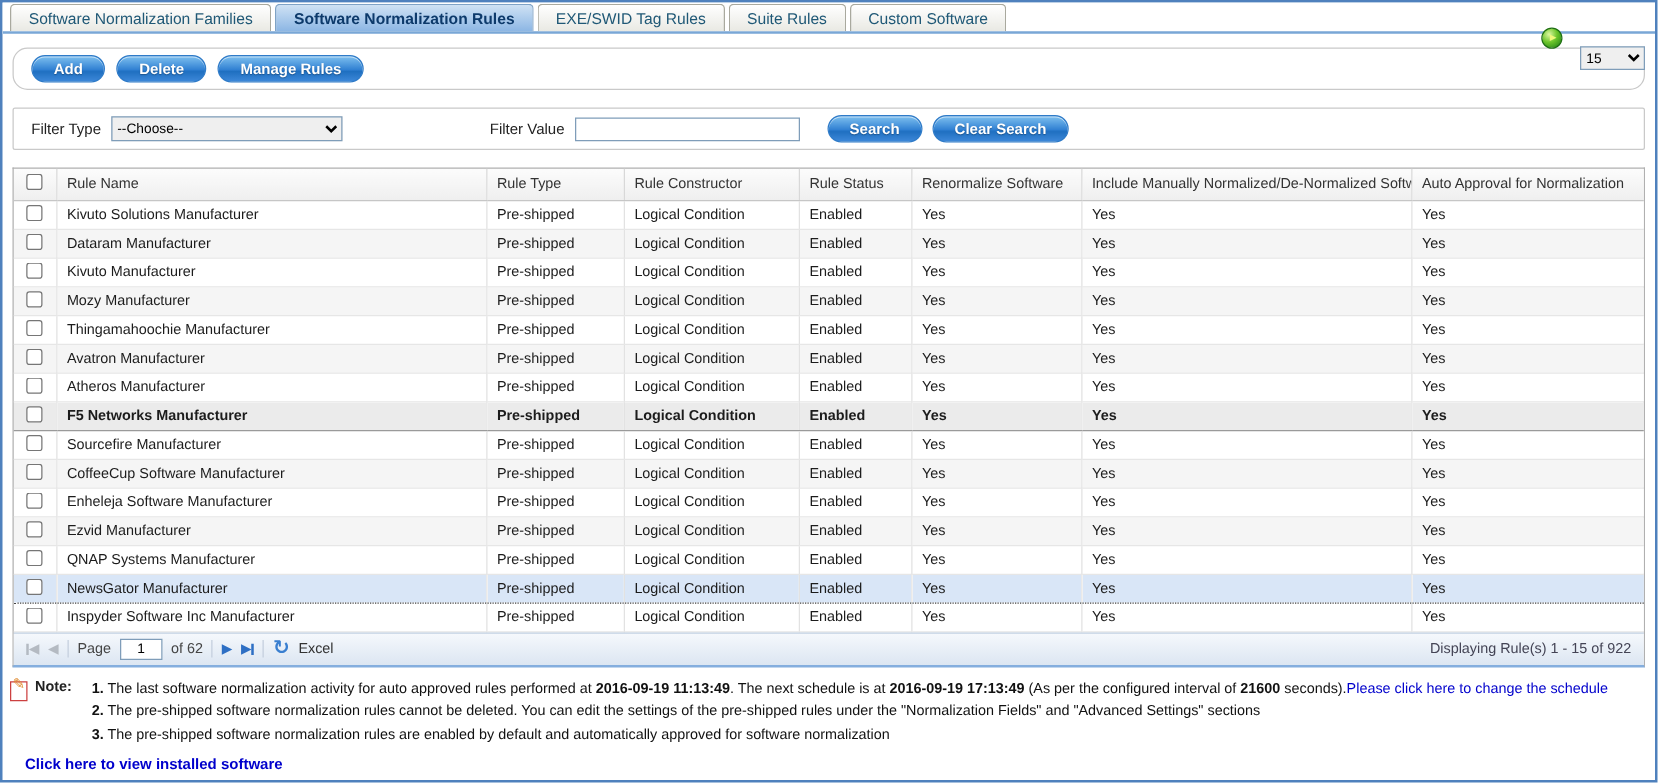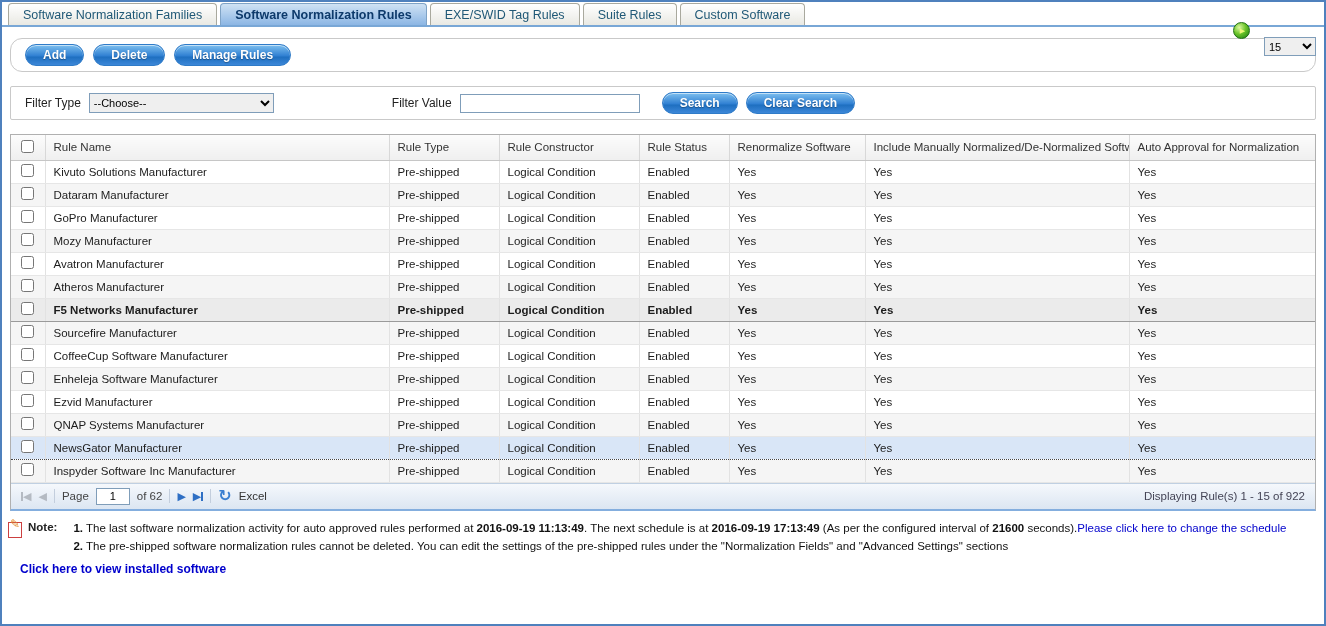--- a/index.html
+++ b/index.html
@@ -156,31 +156,41 @@
       <td>Dataram Manufacturer</td>
       <td>Pre-shipped</td>
       <td>Logical Condition</td>
       <td>Enabled</td>
       <td>Yes</td>
       <td>Yes</td>
       <td>Yes</td>
     </tr>
         <tr class="state-normal">
       <td class="cb"><input type="checkbox" style=""></td>
-      <td>GoPro Manufacturer</td>
+      <td>Kivuto Manufacturer</td>
       <td>Pre-shipped</td>
       <td>Logical Condition</td>
       <td>Enabled</td>
       <td>Yes</td>
       <td>Yes</td>
       <td>Yes</td>
     </tr>
         <tr class="state-normal">
       <td class="cb"><input type="checkbox" style=""></td>
       <td>Mozy Manufacturer</td>
+      <td>Pre-shipped</td>
+      <td>Logical Condition</td>
+      <td>Enabled</td>
+      <td>Yes</td>
+      <td>Yes</td>
+      <td>Yes</td>
+    </tr>
+        <tr class="state-normal">
+      <td class="cb"><input type="checkbox" style=""></td>
+      <td>Thingamahoochie Manufacturer</td>
       <td>Pre-shipped</td>
       <td>Logical Condition</td>
       <td>Enabled</td>
       <td>Yes</td>
       <td>Yes</td>
       <td>Yes</td>
     </tr>
         <tr class="state-normal">
       <td class="cb"><input type="checkbox" style=""></td>
       <td>Avatron Manufacturer</td>
@@ -303,16 +313,17 @@
 
 <div class="notes">
   <div class="notes-flex">
     <span class="note-icon">
         <i>✎</i>
       </span>
     <span class="note-label">Note:</span>
     <div id="notes-list">
         <div class="note-line"><span class="note-num">1.</span><span>The last software normalization activity for auto approved rules performed at </span><span style="font-weight: bold;">2016-09-19 11:13:49</span><span>. The next schedule is at </span><span style="font-weight: bold;">2016-09-19 17:13:49</span><span> (As per the configured interval of </span><span style="font-weight: bold;">21600</span><span> seconds).</span><a href="#" class="note-link">Please click here to change the schedule</a></div>
         <div class="note-line"><span class="note-num">2.</span><span>The pre-shipped software normalization rules cannot be deleted. You can edit the settings of the pre-shipped rules under the "Normalization Fields" and "Advanced Settings" sections</span></div>
+        <div class="note-line"><span class="note-num">3.</span><span>The pre-shipped software normalization rules are enabled by default and automatically approved for software normalization</span></div>
       </div>
   </div>
   <a class="footer-link" href="#">Click here to view installed software</a>
 </div>
 
 </body></html>

